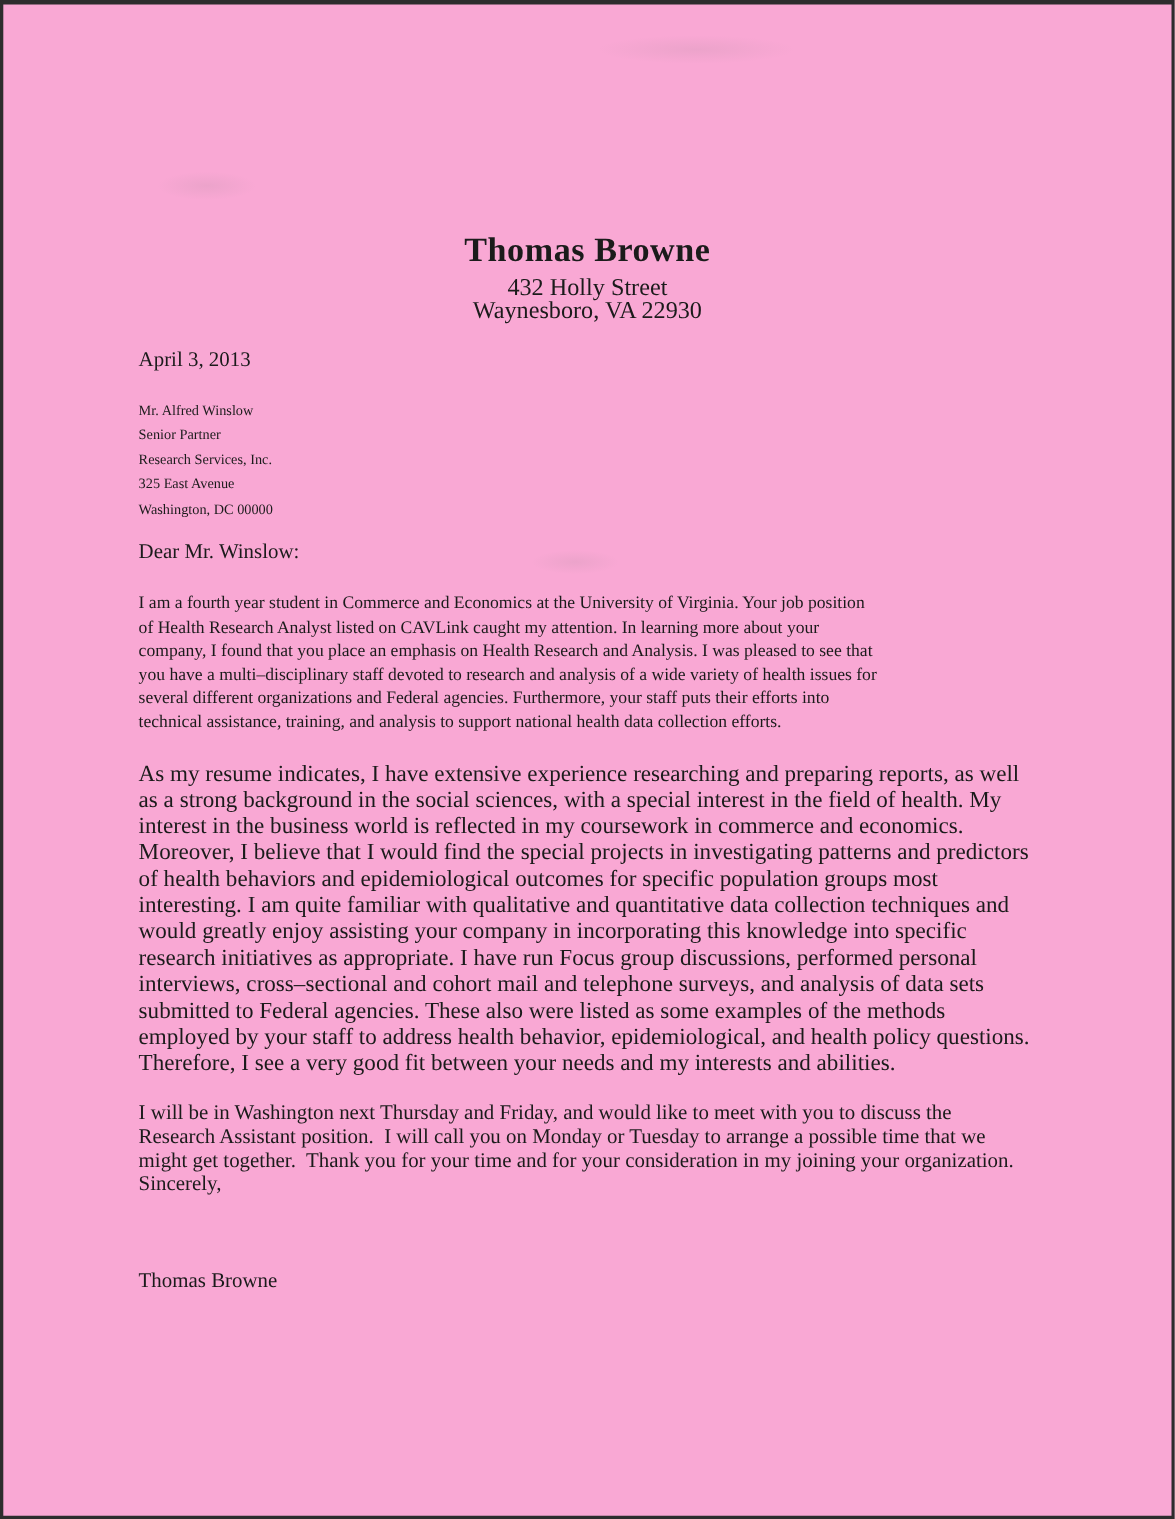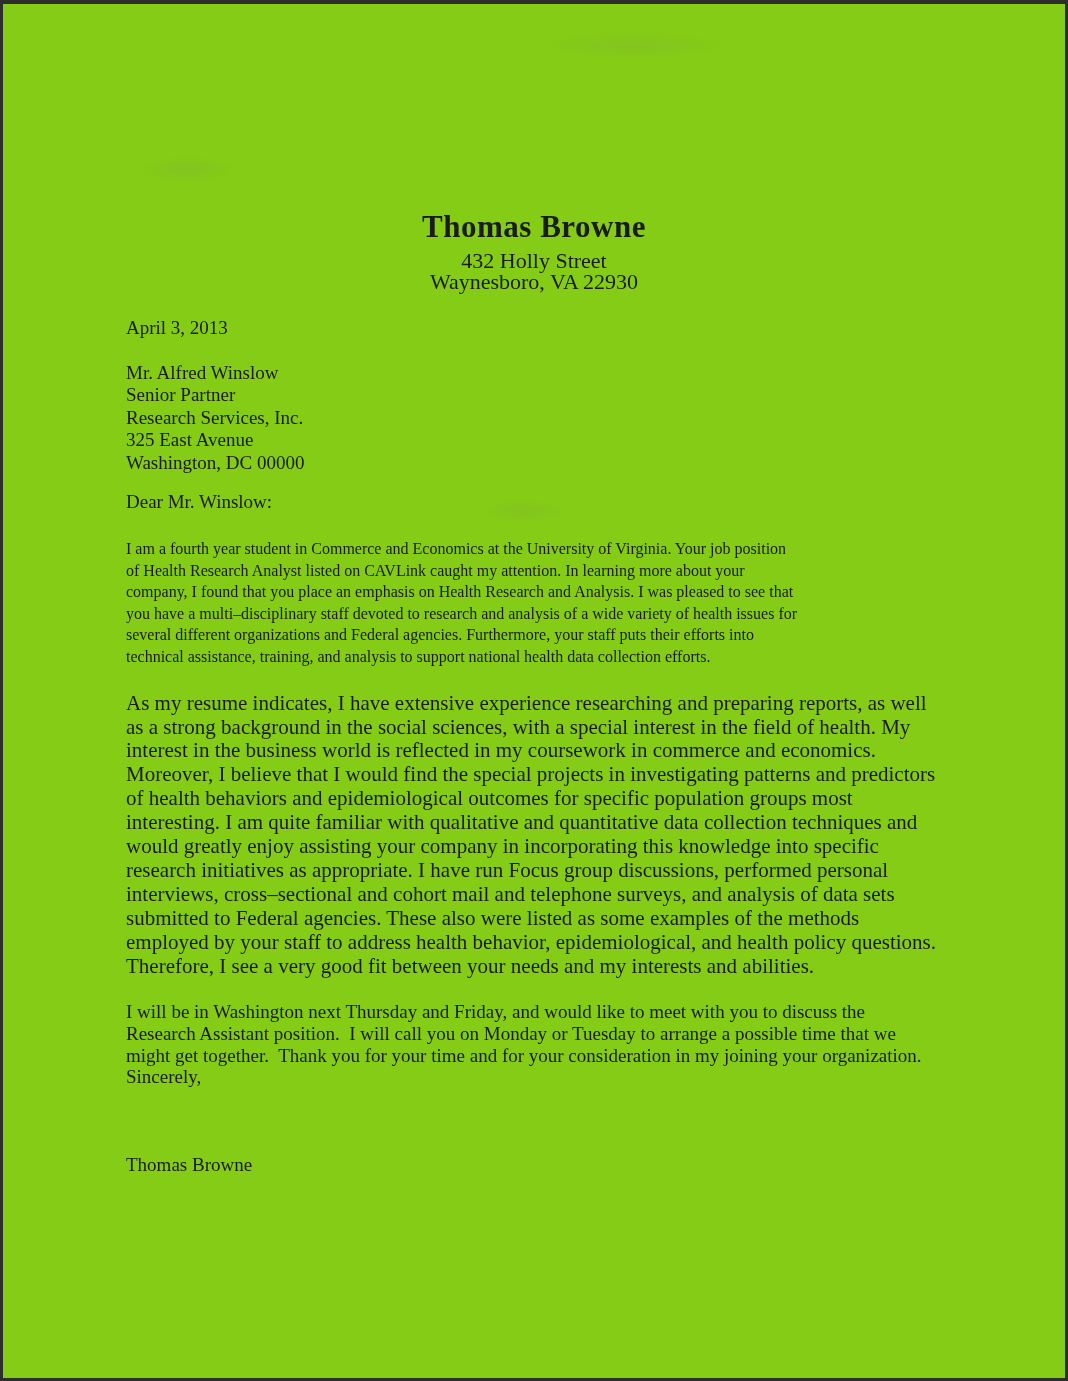--- a/index.html
+++ b/index.html
@@ -5,21 +5,21 @@
   html, body {
     margin: 0;
     padding: 0;
     background: #ffffff;
   }
   .page {
     position: relative;
     width: 1068px;
     height: 1381px;
     box-sizing: border-box;
-    background: #84cc16;
+    background: #f9a8d4;
     border: 3px solid #2d2d2d;
     border-top-width: 4px;
     overflow: hidden;
     font-family: "Liberation Serif", "DejaVu Serif", serif;
     color: #1b1b1b;
   }
   .content {
     box-sizing: border-box;
     padding: 206px 90px 0 123px;
   }
@@ -39,21 +39,21 @@
     line-height: 21px;
     white-space: pre-line;
   }
   .date-line {
     margin-top: 25px;
     font-size: 19px;
     line-height: 22px;
   }
   .recipient-block {
     margin-top: 23px;
-    font-size: 19px;
+    font-size: 13px;
     line-height: 22.4px;
     white-space: pre-line;
   }
   .salutation {
     margin-top: 17px;
     font-size: 19px;
     line-height: 22px;
   }
   .para {
     white-space: pre-wrap;

